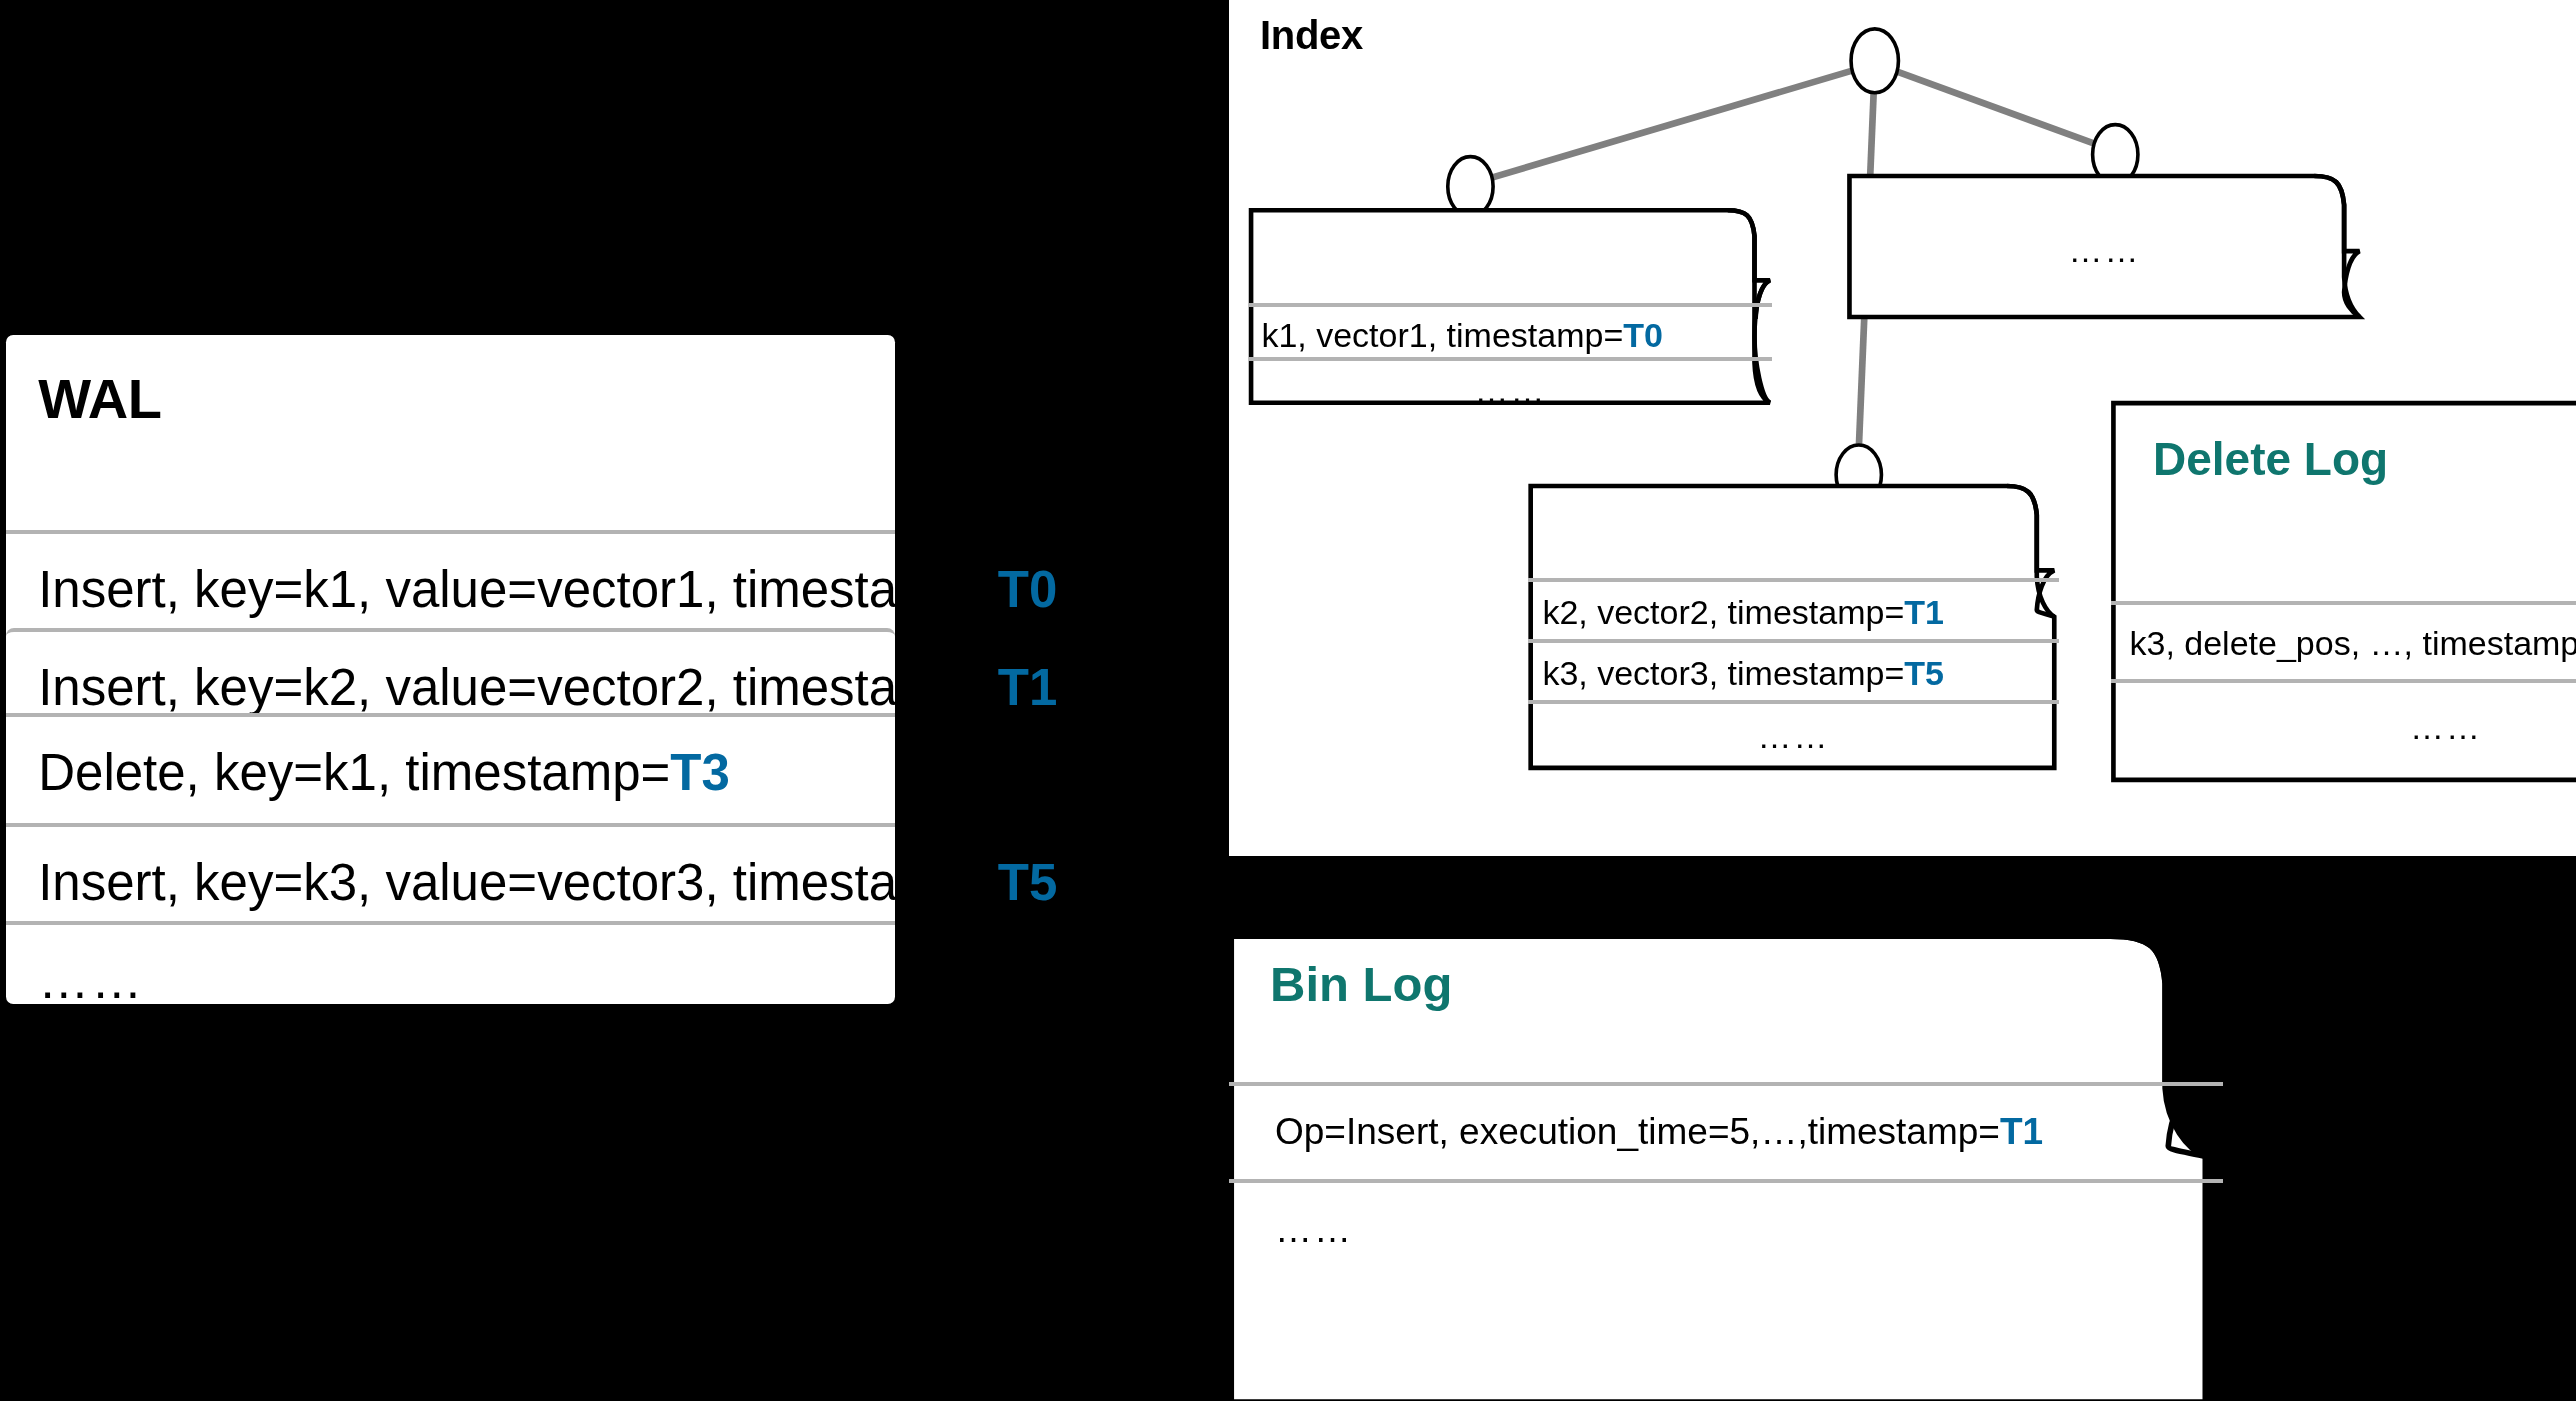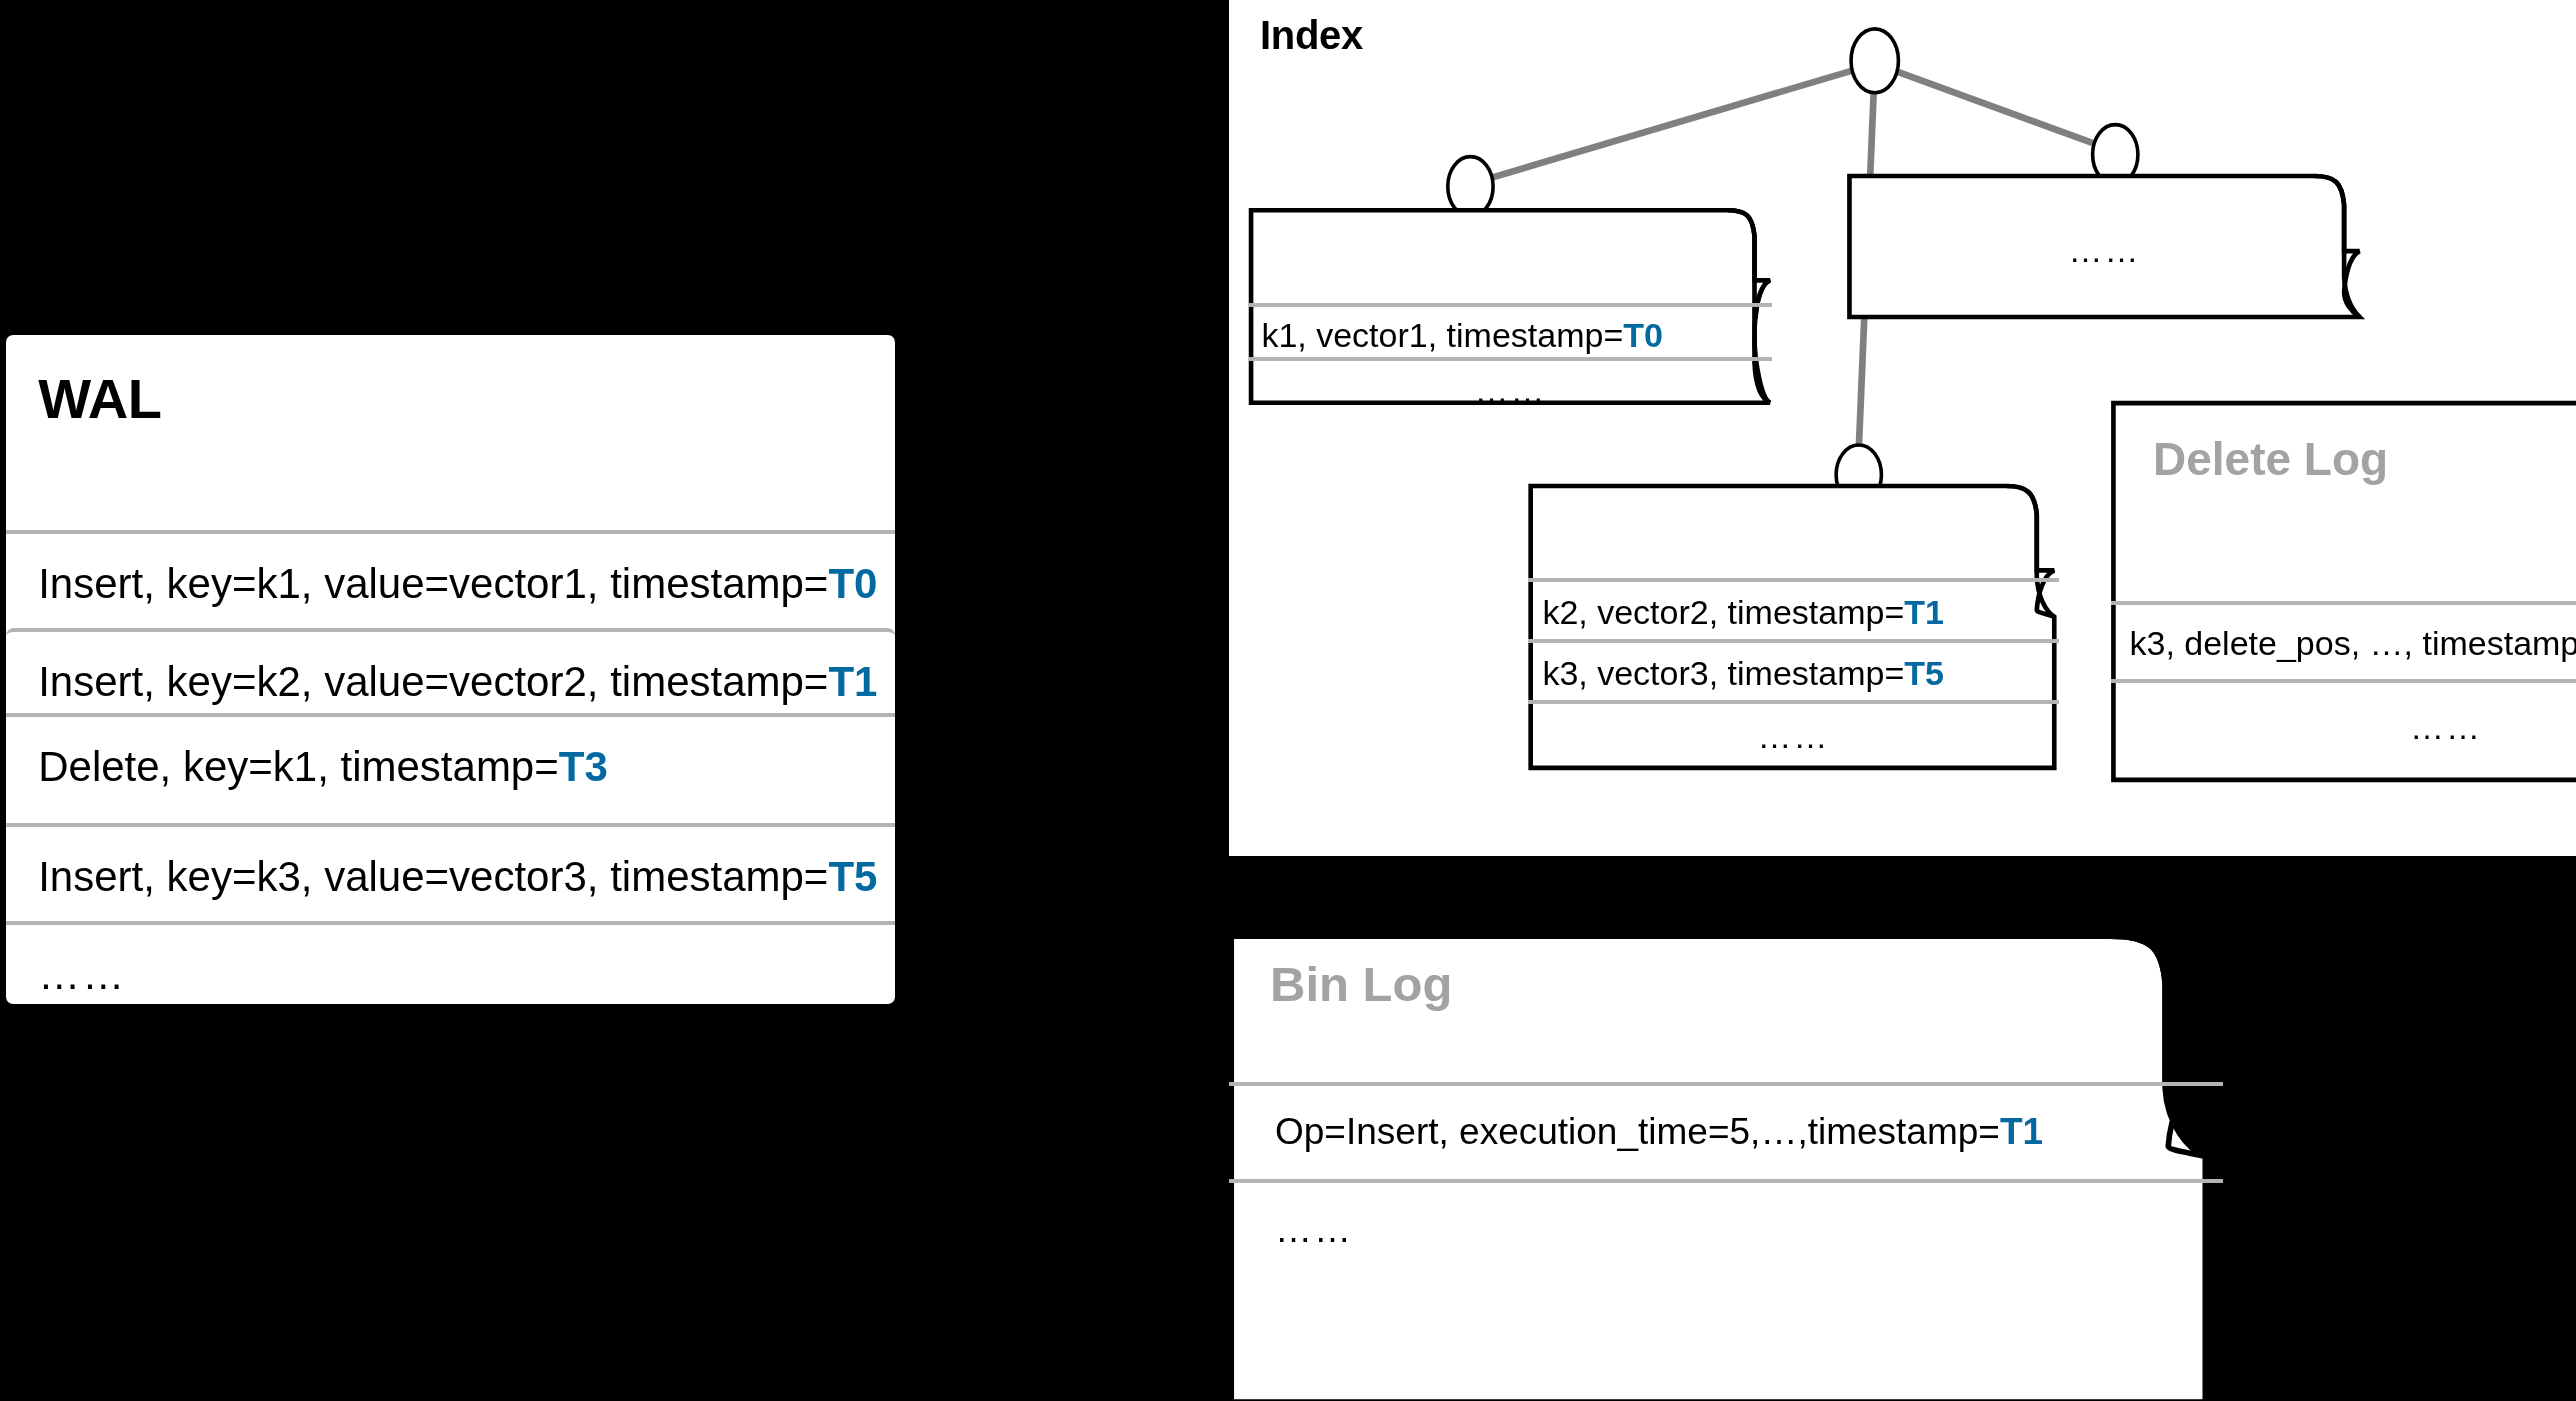--- a/index.html
+++ b/index.html
@@ -48,21 +48,21 @@
     left: 0;
     width: 100%;
     height: 98px;
     border-top: 4.6px solid #b3b3b3;
     box-sizing: border-box;
   }
   .wal-row-text {
     position: absolute;
     left: 32px;
     top: 26px;
-    font-size: 42px;
+    font-size: 51px;
     color: #000000;
     white-space: nowrap;
   }
   .ts {
     color: #0369a1;
     font-weight: bold;
     margin-top: 40px;
   }
   .ell {
     letter-spacing: 2.1px;
@@ -115,21 +115,21 @@
   .doc-row-text {
     position: absolute;
     font-size: 34px;
     color: #000000;
     white-space: nowrap;
   }
   .doc-title {
     position: absolute;
     font-weight: bold;
     font-size: 46px;
-    color: #a3a3a3;
+    color: #0f766e;
     white-space: nowrap;
   }
   .center-ell {
     width: 100%;
     text-align: center;
     left: 0;
   }
 </style>
 </head>
 <body>

